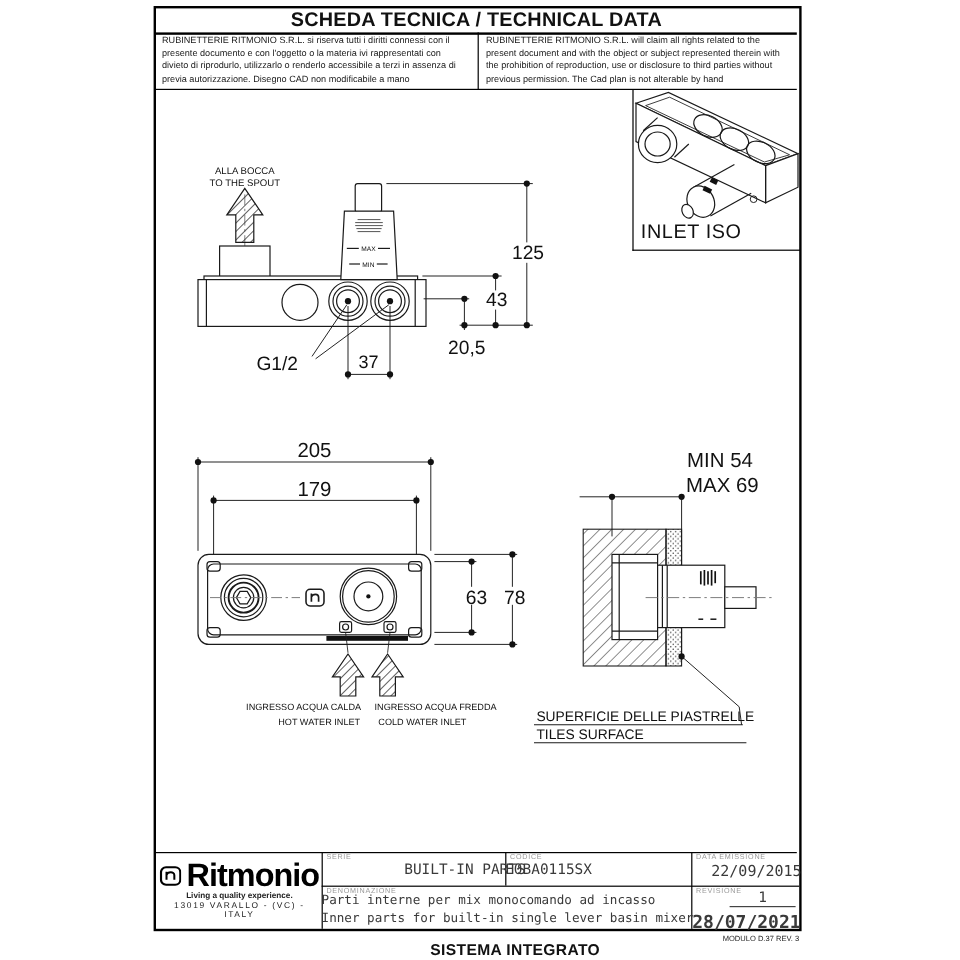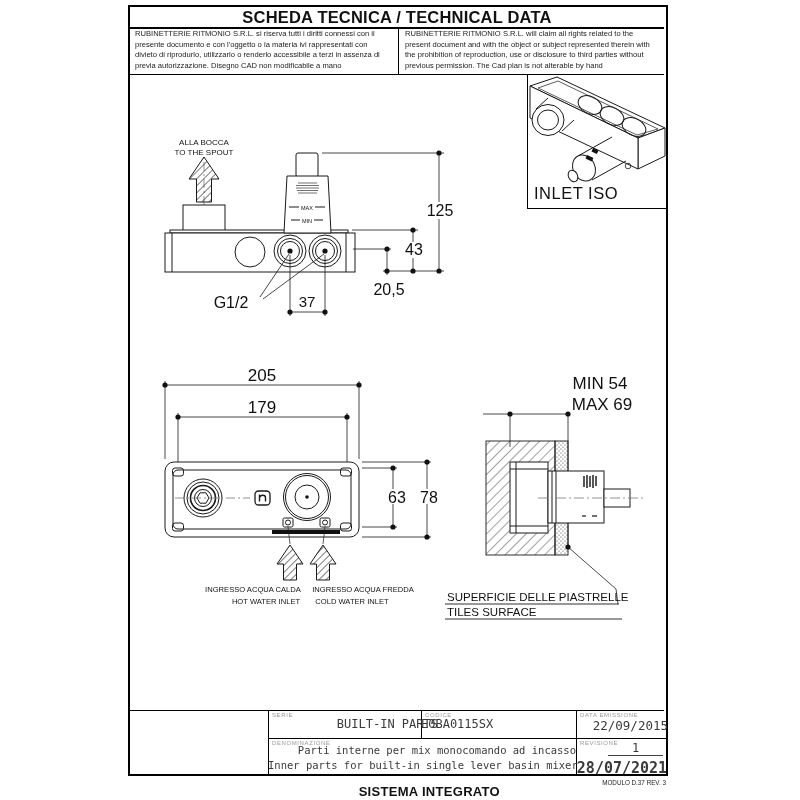--- a/index.html
+++ b/index.html
@@ -284,32 +284,43 @@
       <circle cx="628" cy="166" r="2.8" stroke-width="0.8"></circle>
     </g>
   </svg>
 
   <div class="abs tb-top"></div>
   <div class="abs tb-v" style="left:268px;top:710px;height:64px;"></div>
   <div class="abs tb-v" style="left:421px;top:710px;height:28px;"></div>
   <div class="abs tb-v" style="left:576px;top:710px;height:64px;"></div>
   <div class="abs tb-h" style="left:268px;top:738px;width:398px;"></div>
 
+  <div class="abs" style="left:133px;top:714px;width:133px;">
+    <div class="logo-row">
+      <svg width="24" height="22" viewBox="0 0 24 22">
+        <rect x="1.5" y="1.5" width="21" height="19" rx="5.5" fill="none" stroke="#000" stroke-width="2.4"></rect>
+        <path d="M7.5 6.5 V15 M7.5 10 C8.5 6.2 16 5.8 16 10.2 V15" fill="none" stroke="#000" stroke-width="2.2"></path>
+      </svg>
+      <span class="logo-text">Ritmonio</span>
+    </div>
+    <div class="logo-tag">Living a quality experience.</div>
+    <div class="logo-addr">13019 VARALLO - (VC) - ITALY</div>
+  </div>
 
   <div class="abs tb-label" style="left:272px;top:712px;">SERIE</div>
   <div class="abs cad" style="left:268px;top:717px;width:153px;text-align:right;font-size:12px;padding-left:17px;">BUILT-IN PARTS</div>
 
   <div class="abs tb-label" style="left:425px;top:712px;">CODICE</div>
   <div class="abs cad" style="left:421px;top:717px;width:155px;text-align:left;font-size:12px;">E0BA0115SX</div>
 
   <div class="abs tb-label" style="left:580px;top:712px;">DATA EMISSIONE</div>
   <div class="abs cad" style="left:576px;top:718px;width:92px;text-align:right;font-size:12.5px;">22/09/2015</div>
 
   <div class="abs tb-label" style="left:272px;top:740px;">DENOMINAZIONE</div>
-  <div class="abs cad" style="left:268px;top:744px;width:308px;text-align:right;font-size:10.5px;white-space:nowrap;">Parti interne per mix monocomando ad incasso</div>
+  <div class="abs cad" style="left:268px;top:744px;width:308px;text-align:left;font-size:10.5px;white-space:nowrap;">Parti interne per mix monocomando ad incasso</div>
   <div class="abs cad" style="left:268px;top:759px;width:308px;text-align:left;font-size:10.5px;white-space:nowrap;">Inner parts for built-in single lever basin mixer</div>
 
   <div class="abs tb-label" style="left:580px;top:740px;">REVISIONE</div>
   <div class="abs cad" style="left:608px;top:741px;width:55px;text-align:center;font-size:12px;border-bottom:1px solid #444;">1</div>
   <div class="abs cad" style="left:576px;top:759px;width:92px;text-align:center;font-size:15px;font-weight:bold;">28/07/2021</div>
 
   <div class="abs footer-center">SISTEMA INTEGRATO RITMONIO</div>
   <div class="abs footer-right">MODULO D.37 REV. 3</div>
 </div>
 

